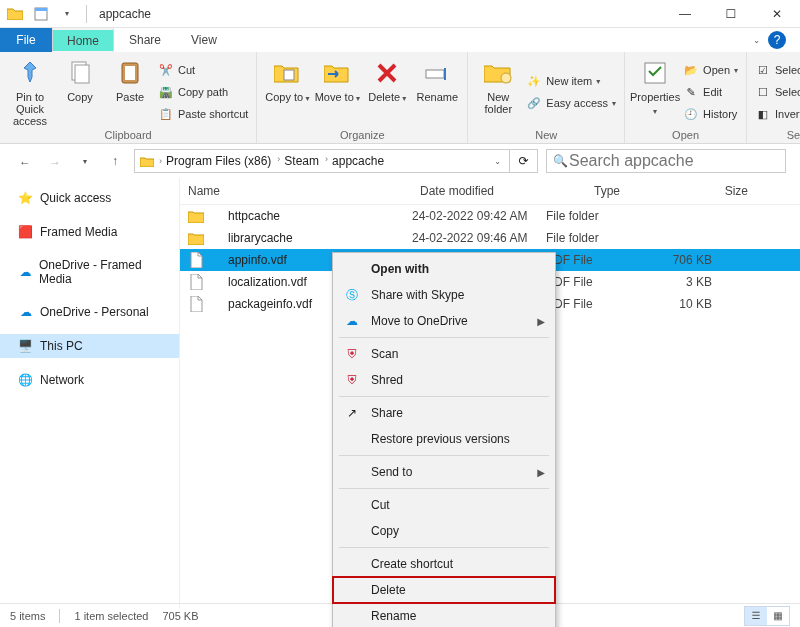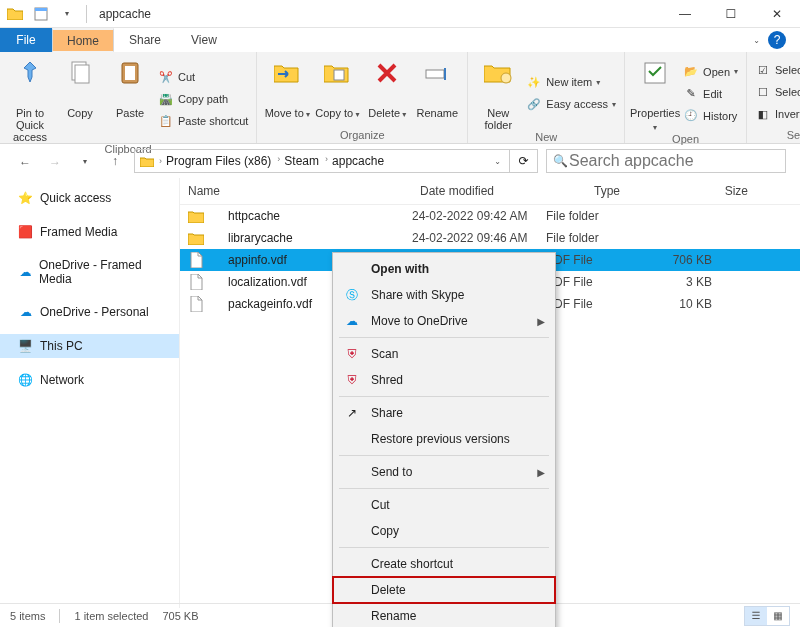--- a/index.html
+++ b/index.html
@@ -11,32 +11,32 @@
 .qat-ico { width: 22px; height: 22px; display: flex; align-items: center; justify-content: center; }
 .tb-sep { width: 1px; height: 18px; background: #ccc; margin: 0 4px; }
 .title-text { margin-left: 4px; font-size: 12px; color: #333; }
 .win-controls { margin-left: auto; display: flex; }
 .win-btn { width: 46px; height: 28px; display: flex; align-items: center; justify-content: center; font-size: 12px; color: #333; }
 
 
 .tabstrip { height: 24px; display: flex; align-items: stretch; background: #fff; }
 .file-tab { width: 52px; background: #1979ca; color: #fff; display: flex; align-items: center; justify-content: center; font-size: 12px; }
 .tab { padding: 0 14px; display: flex; align-items: center; font-size: 12px; color: #444; border: 1px solid transparent; }
-.tab.active { border: 1px solid #d5d5d5; border-bottom: 1px solid #f3f3f3; border-top: 2px solid #f3f3f3; background: #fdba74; }
+.tab.active { border: 1px solid #d5d5d5; border-bottom: 1px solid #f3f3f3; border-top: 2px solid #f3f3f3; background: #5eead4; }
 .tabstrip-right { margin-left: auto; display: flex; align-items: center; padding-right: 14px; gap: 8px; }
 .help-circle { width: 18px; height: 18px; border-radius: 50%; background: #0b66c3; color: #fff; display: flex; align-items: center; justify-content: center; font-size: 12px; }
 
 
 .ribbon { background: #f3f3f3; border-bottom: 1px solid #dadada; height: 92px; display: flex; }
 .group { display: flex; flex-direction: column; border-right: 1px solid #e0e0e0; padding: 3px 6px 0 6px; }
 .group-row { display: flex; gap: 2px; flex: 1; }
 .group-label { font-size: 11px; color: #666; text-align: center; padding-bottom: 2px; }
 .big-btn { display: flex; flex-direction: column; align-items: center; justify-content: flex-start; width: 48px; padding-top: 2px; gap: 2px; }
 .big-btn .bicon { width: 32px; height: 32px; display: flex; align-items: center; justify-content: center; }
-.big-btn .blabel { font-size: 11px; color: #333; text-align: center; line-height: 1.1; margin-top: 16px; }
+.big-btn .blabel { font-size: 11px; color: #333; text-align: center; line-height: 1.1; }
 .small-row { display: flex; align-items: center; height: 22px; gap: 4px; font-size: 11px; color: #333; padding: 0 2px; white-space: nowrap; }
 .small-stack { display: flex; flex-direction: column; justify-content: center; gap: 0; }
 .sicon { width: 16px; height: 16px; display: flex; align-items: center; justify-content: center; }
 .caret { font-size: 8px; color: #555; }
 
 
 .navbar { height: 34px; display: flex; align-items: center; gap: 8px; padding: 0 14px; }
 .nav-arrow { width: 22px; height: 22px; display: flex; align-items: center; justify-content: center; color: #555; }
 .nav-arrow.dis { color: #bbb; }
 .addr { flex: 1; height: 24px; border: 1px solid #ccc; display: flex; align-items: center; padding: 0 4px; font-size: 12px; gap: 2px; }
@@ -173,33 +173,33 @@
     </div>
     <div class="group-label">Clipboard</div>
   </div>
 
   <div class="group">
     <div class="group-row">
       <div class="big-btn">
         <div class="bicon">
             <svg width="26" height="22">
               <path d="M0 4h8l2 2h14v14H0z" fill="#ffcf48" stroke="#c99a00"></path>
-              <path d="M4 12h10m0 0-3-3m3 3-3 3" stroke="#2a71c2" fill="none" stroke-width="2"></path>
-            </svg>
-          </div>
-        <div class="blabel"><span>Move to</span><span class="caret"> ▾</span></div>
+              <rect x="10" y="8" width="10" height="10" fill="#fff" stroke="#888"></rect>
+            </svg>
+          </div>
+        <div class="blabel"><span>Copy to</span><span class="caret"> ▾</span></div>
       </div>
       <div class="big-btn">
         <div class="bicon">
             <svg width="26" height="22">
               <path d="M0 4h8l2 2h14v14H0z" fill="#ffcf48" stroke="#c99a00"></path>
-              <rect x="10" y="8" width="10" height="10" fill="#fff" stroke="#888"></rect>
-            </svg>
-          </div>
-        <div class="blabel"><span>Copy to</span><span class="caret"> ▾</span></div>
+              <path d="M4 12h10m0 0-3-3m3 3-3 3" stroke="#2a71c2" fill="none" stroke-width="2"></path>
+            </svg>
+          </div>
+        <div class="blabel"><span>Move to</span><span class="caret"> ▾</span></div>
       </div>
       <div class="big-btn">
         <div class="bicon">
             <svg width="24" height="24">
               <path d="M4 4l16 16M20 4L4 20" stroke="#d7262b" stroke-width="4"></path>
             </svg>
           </div>
         <div class="blabel"><span>Delete</span><span class="caret"> ▾</span></div>
       </div>
       <div class="big-btn">

